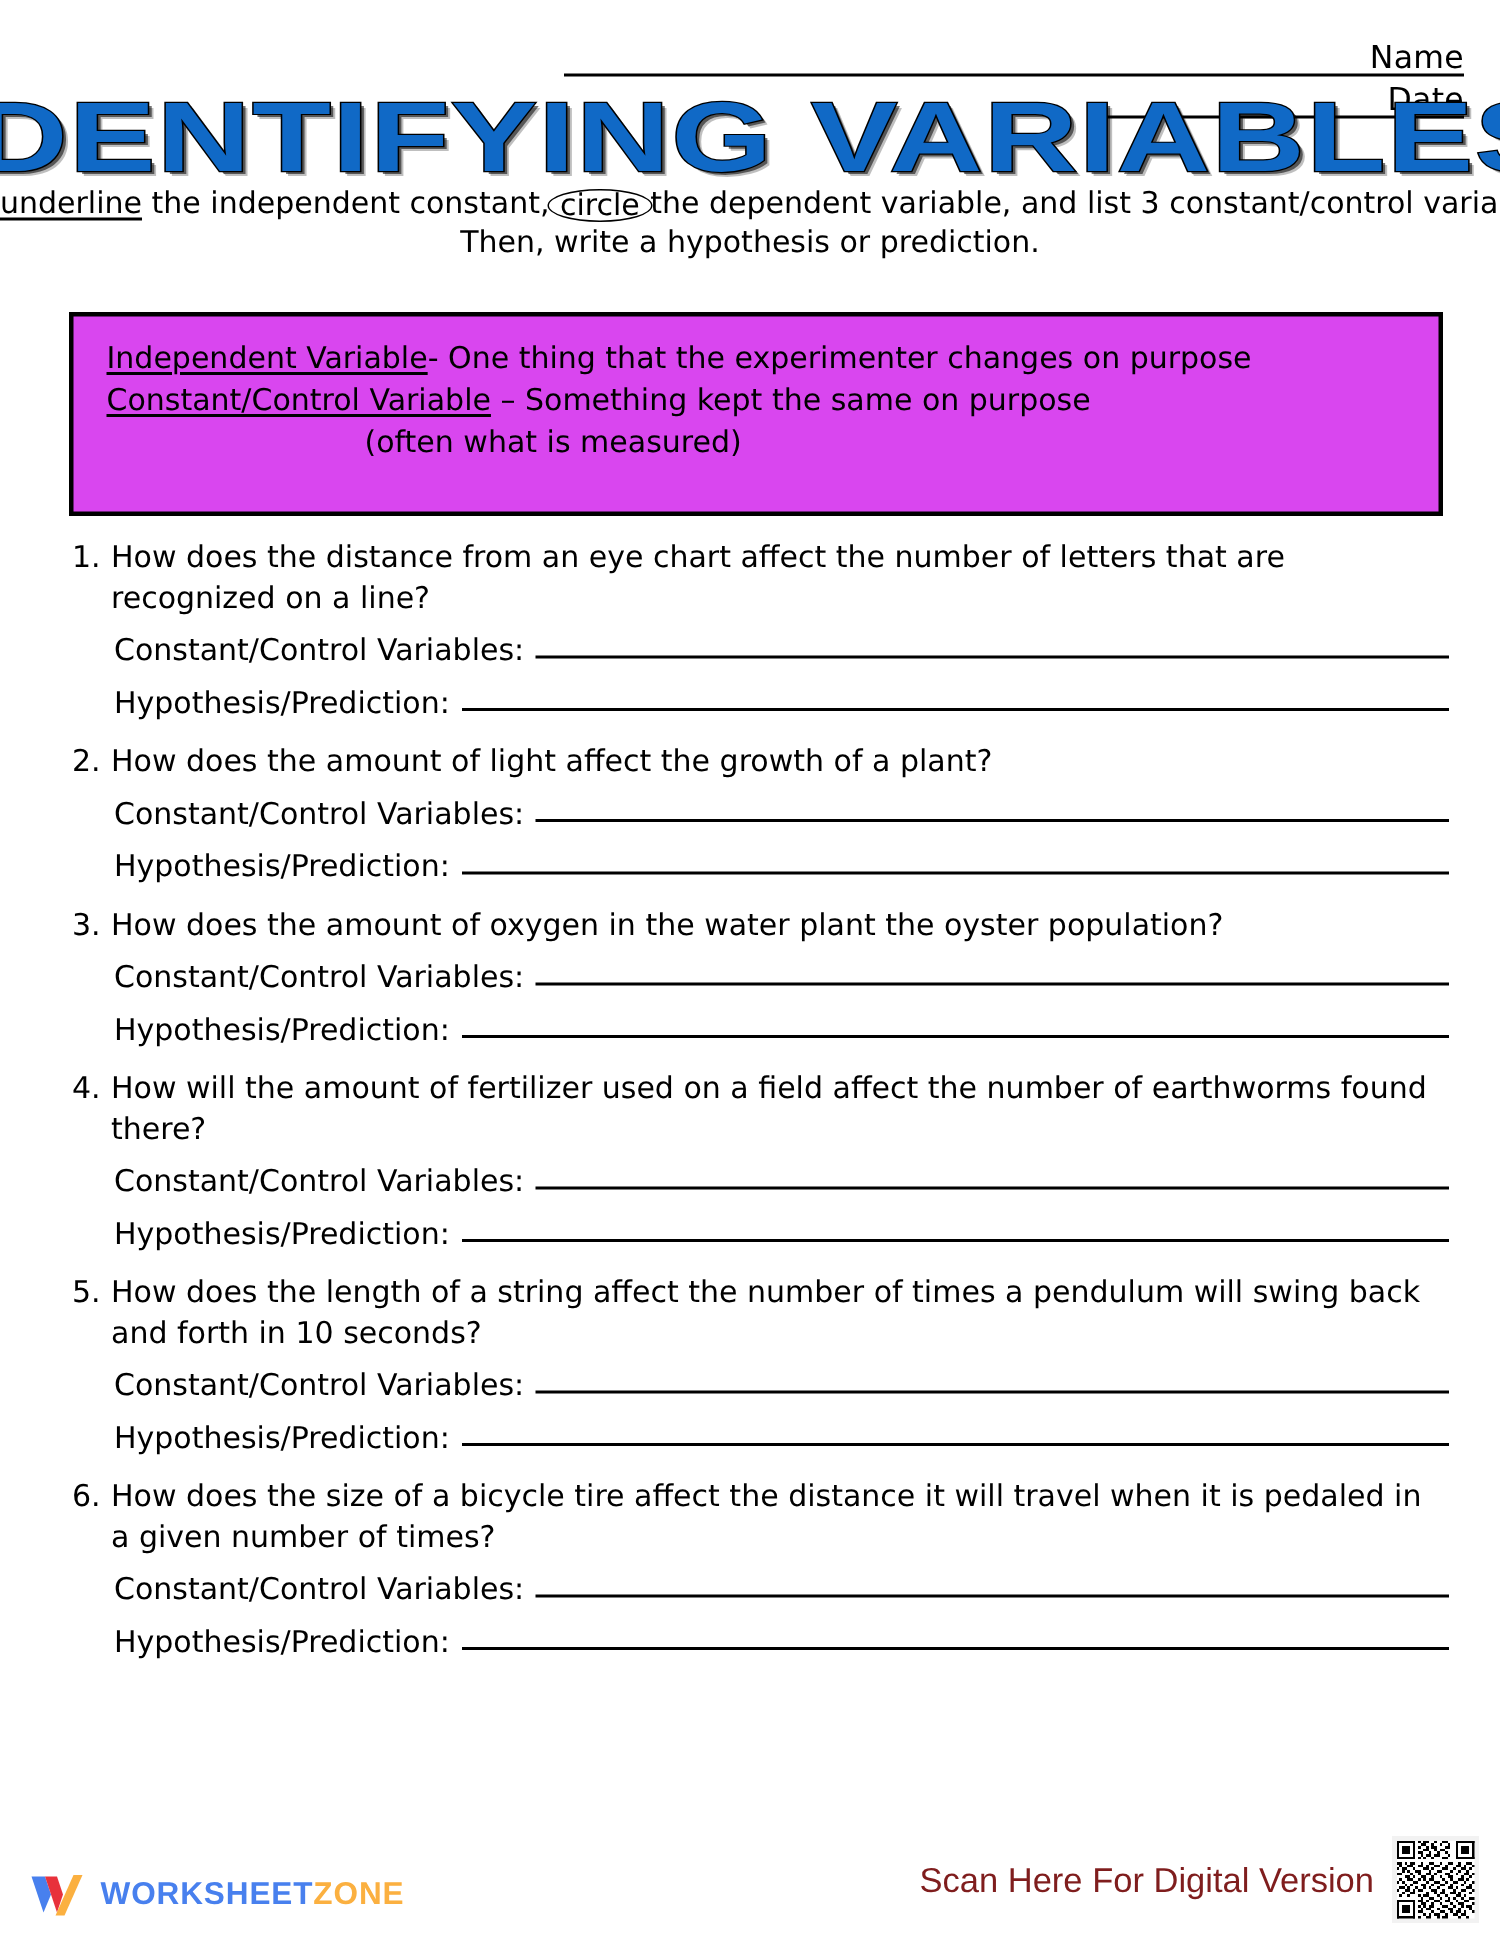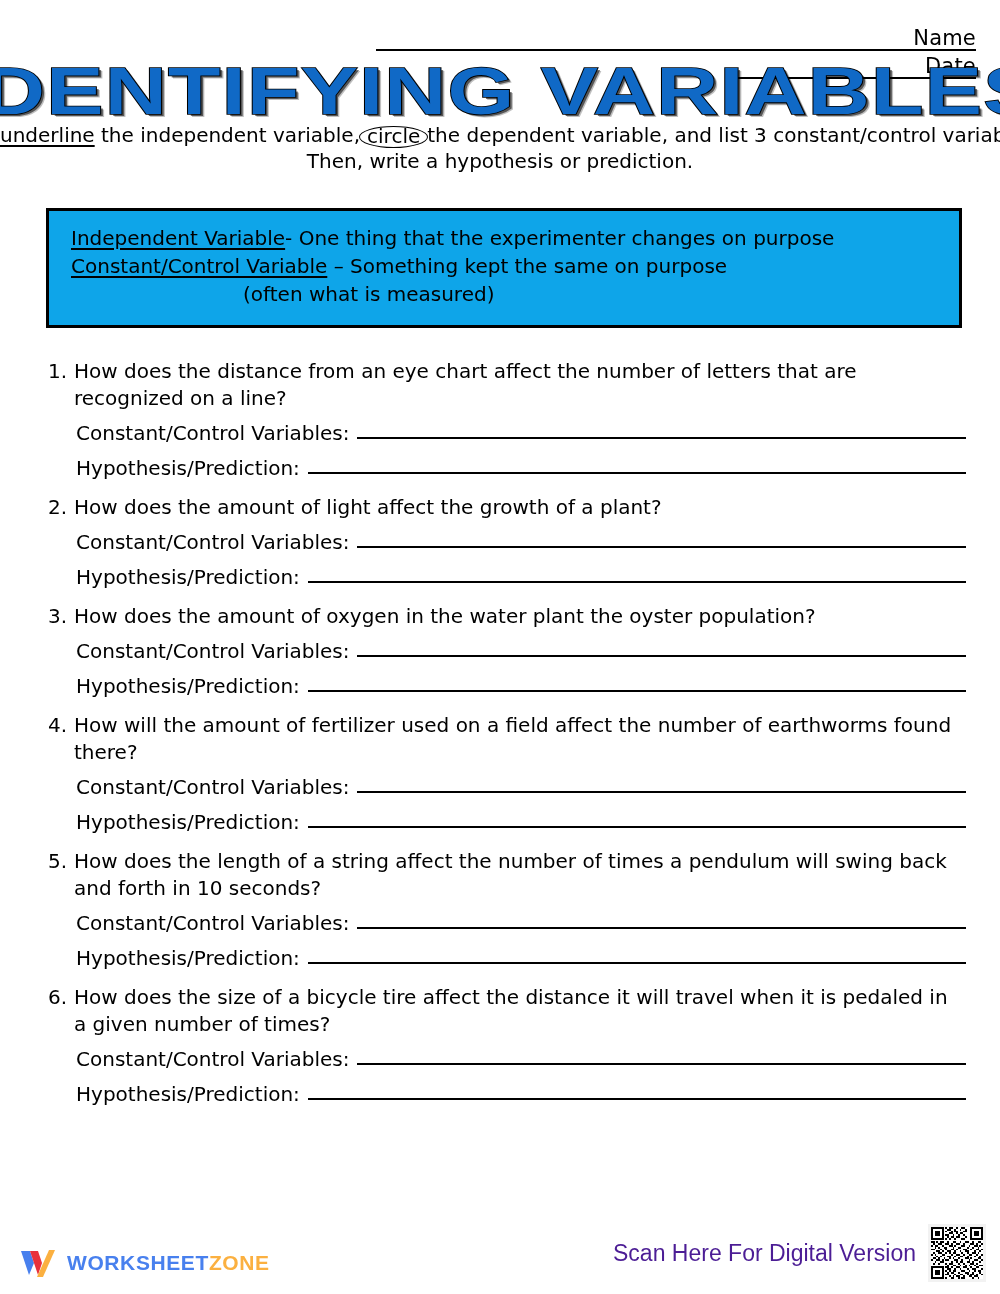--- a/index.html
+++ b/index.html
@@ -87,23 +87,23 @@
     line-height: 17px;
     margin: 0 -1px;
     transform: translateY(1px);
   }
 
   
   .def-box {
     position: absolute;
     left: 46px; top: 208px;
     width: 916px;
-    height: 120px;
+    height: 136px;
     border: 3.5px solid #000000;
-    background: #0ea5e9;
+    background: #d946ef;
     padding: 13px 0 0 22px;
   }
   .def-line {
     font-family: "DejaVu Sans", sans-serif;
     font-size: 20px;
     line-height: 28px;
     white-space: nowrap;
   }
   .def-line .term {
     text-decoration: underline;
@@ -178,21 +178,21 @@
   .scan-block {
     position: absolute;
     right: 14px; bottom: 12px;
     display: flex;
     align-items: center;
     gap: 12px;
   }
   .scan-text {
     font-family: "Liberation Sans", sans-serif;
     font-size: 23px;
-    color: #4c1d95;
+    color: #7f1d1d;
     white-space: nowrap;
   }
   .qr {
     width: 58px; height: 58px;
     display: block;
     background: #f2f2f2;
     padding: 3px;
   }
 </style>
 </head>
@@ -204,21 +204,21 @@
   <span class="nd-gap"></span>
   <span class="nd-label">Date</span>
   <span class="nd-rule date-rule"></span>
 </div>
 
 <div class="title-wrap">
   <span class="title">IDENTIFYING VARIABLES</span>
 </div>
 
 <div class="instructions">
-  <span class="line"><span class="instr-underline">underline</span><span> the independent variable,</span><span class="instr-circle">circle</span><span>the dependent variable, and list 3 constant/control variables.</span></span>
+  <span class="line"><span class="instr-underline">underline</span><span> the independent constant,</span><span class="instr-circle">circle</span><span>the dependent variable, and list 3 constant/control variables.</span></span>
   <span class="line">Then, write a hypothesis or prediction.</span>
 </div>
 
 <div class="def-box">
   <div class="def-line">
     <span class="term">Independent Variable</span><span>- One thing that the experimenter changes on purpose</span>
   </div>
   <div class="def-line">
     <span class="term">Constant/Control Variable</span><span> – Something kept the same on purpose</span>
   </div>

